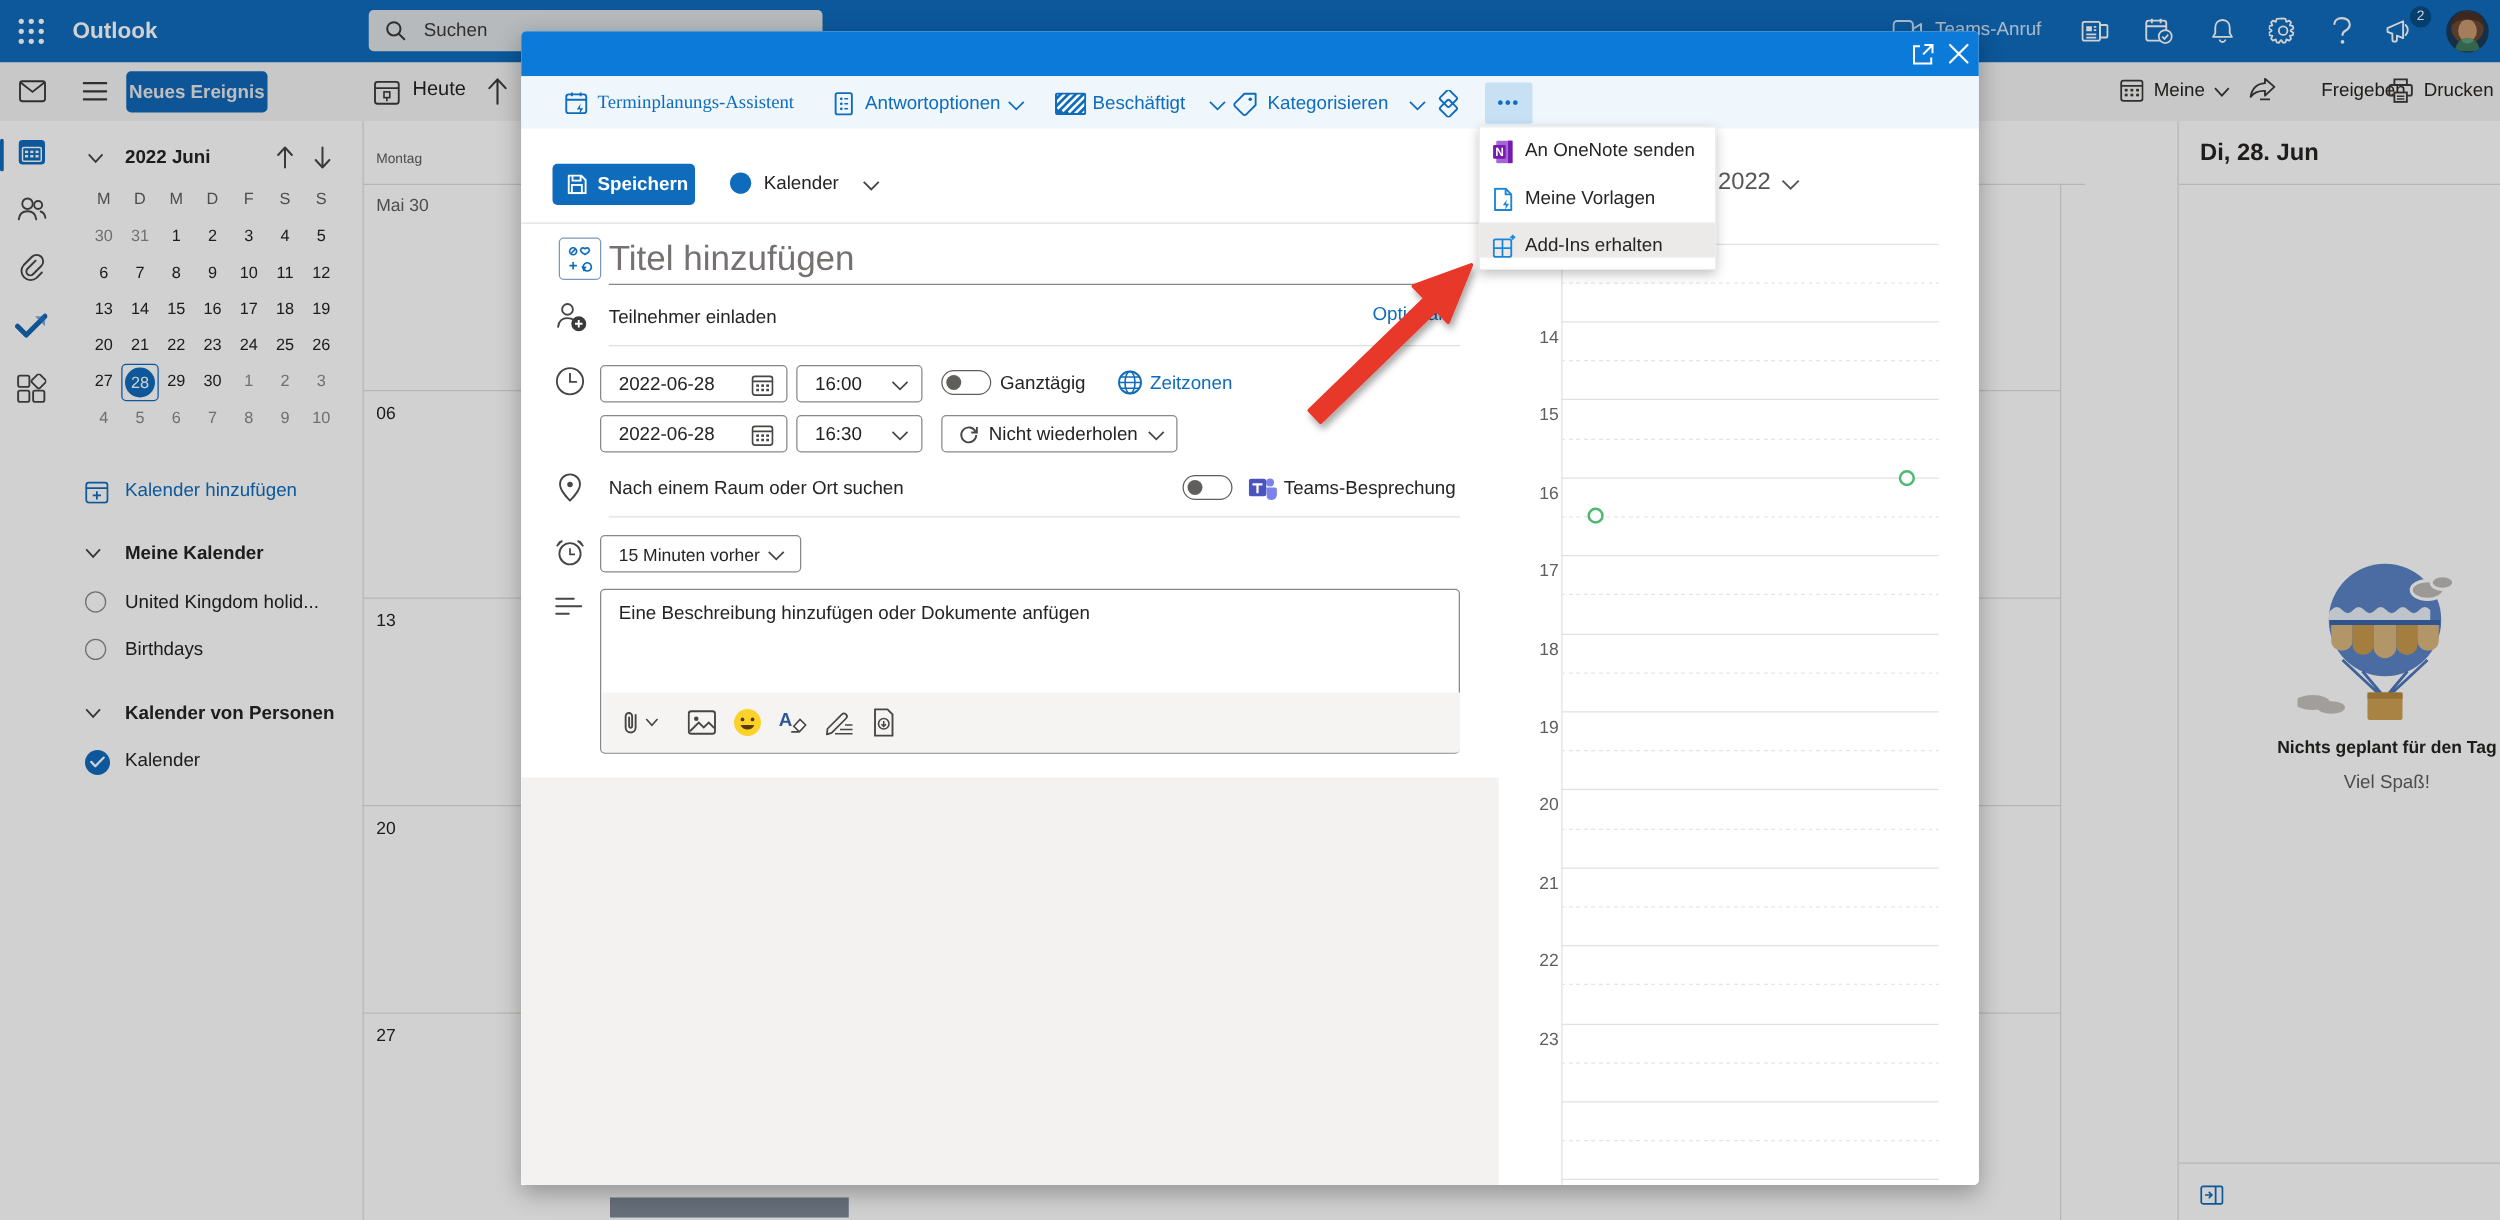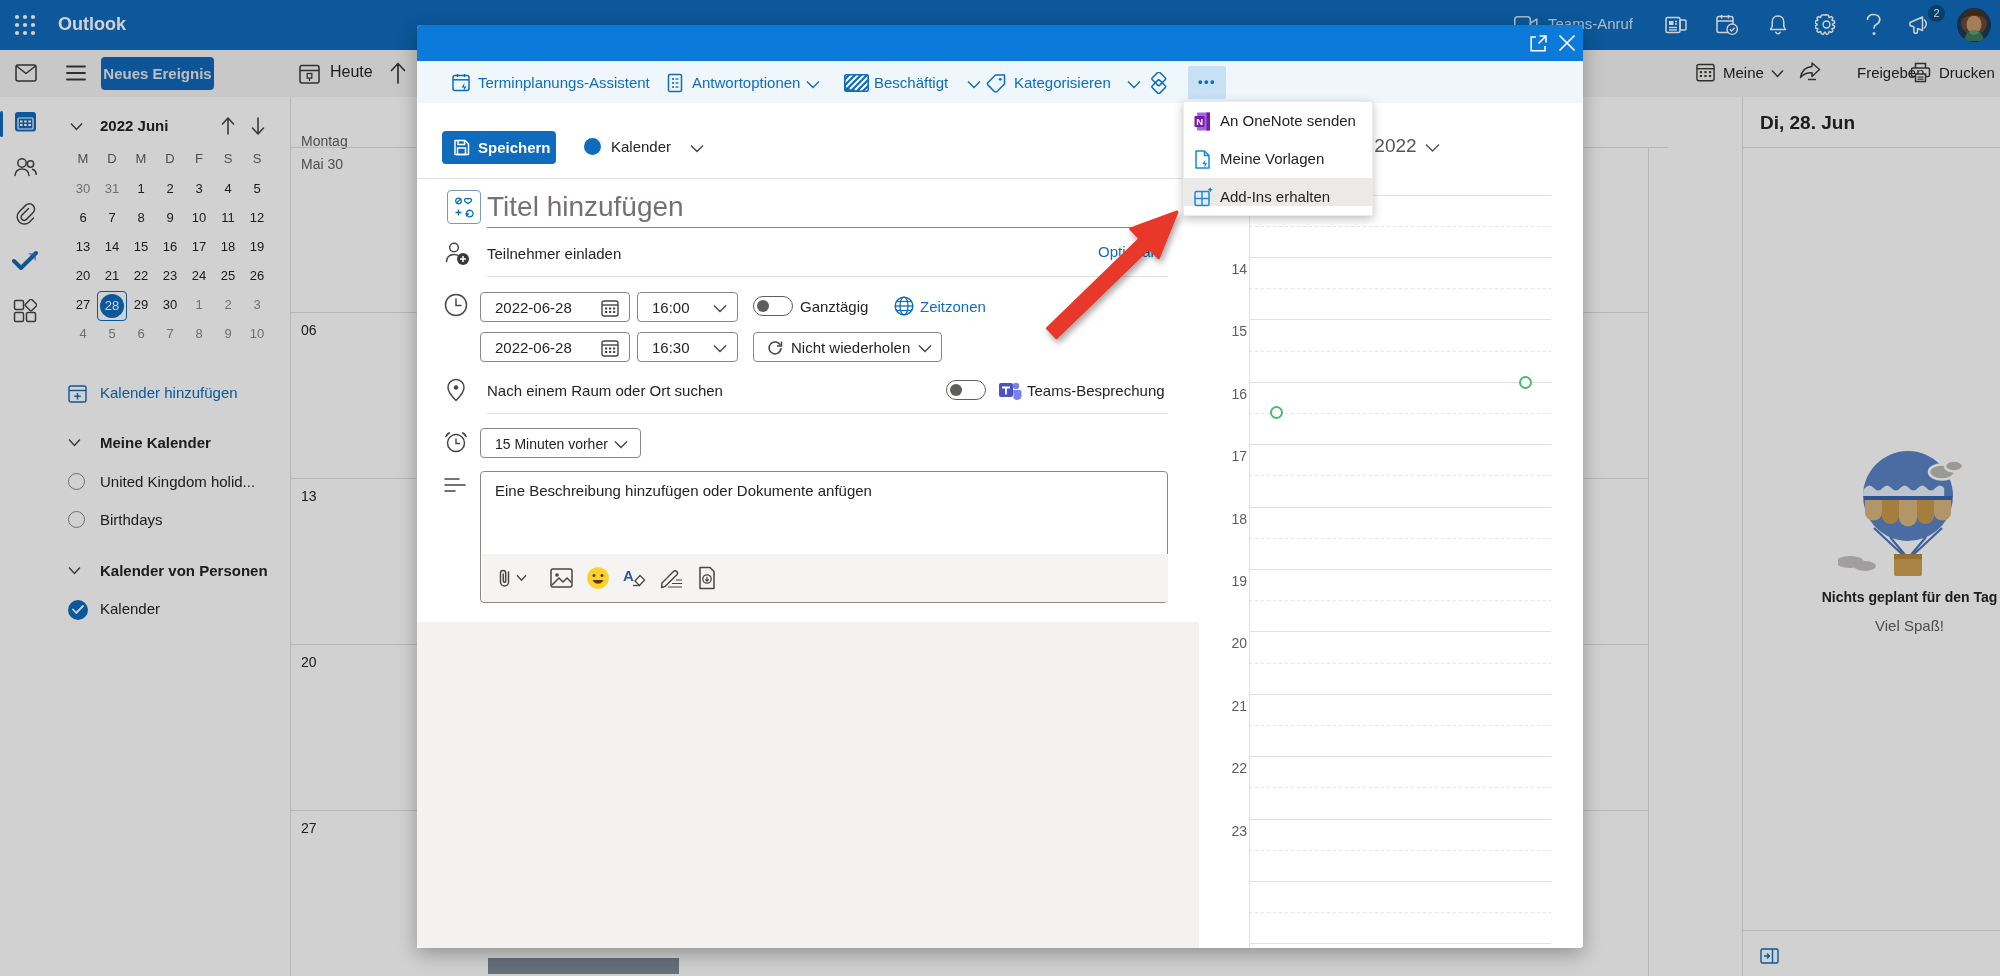--- a/index.html
+++ b/index.html
@@ -46,20 +46,27 @@
           <circle cx="19" cy="3" r="2.1"></circle>
           <circle cx="3" cy="11" r="2.1"></circle>
           <circle cx="11" cy="11" r="2.1"></circle>
           <circle cx="19" cy="11" r="2.1"></circle>
           <circle cx="3" cy="19" r="2.1"></circle>
           <circle cx="11" cy="19" r="2.1"></circle>
           <circle cx="19" cy="19" r="2.1"></circle>
         </g>
     </svg>
     <div class="txt" style="left:58px;top:14px;color:#fff;font-size:18px;font-weight:bold;">Outlook</div>
+    <div class="abs" style="left:295px;top:8px;width:363px;height:33px;background:#dfe3e6;border-radius:4px;">
+      <svg class="abs" style="left:12px;top:7px" width="19" height="19" viewBox="0 0 20 20">
+          <circle cx="8.5" cy="8.5" r="5.6" fill="none" stroke="#3b3a39" stroke-width="1.7"></circle>
+          <line x1="12.8" y1="12.8" x2="17.3" y2="17.3" stroke="#3b3a39" stroke-width="1.7" stroke-linecap="round"></line>
+        </svg>
+      <div class="txt" style="left:44px;top:8px;color:#3b3a39;font-size:15px;">Suchen</div>
+    </div>
 
     <svg class="abs" style="left:1514px;top:16px" width="24" height="18" viewBox="0 0 24 18">
         <rect x="0.8" y="0.8" width="15.5" height="16.4" rx="3" fill="none" stroke="#cfe4f7" stroke-width="1.6"></rect>
         <path d="M16.5 7 L22.8 3.2 V14.8 L16.5 11 Z" fill="none" stroke="#cfe4f7" stroke-width="1.6" stroke-linejoin="round"></path>
       </svg>
     <div class="txt" style="left:1548px;top:15px;color:#cfe4f7;font-size:15px;">Teams-Anruf</div>
     <svg class="abs" style="left:1665px;top:14px" width="22" height="22" viewBox="0 0 22 22">
         <rect x="1" y="3.5" width="14" height="15" rx="1.5" fill="none" stroke="#fff" stroke-width="1.5"></rect>
         <rect x="15" y="6" width="6" height="10" rx="1" fill="none" stroke="#fff" stroke-width="1.5"></rect>
         <rect x="4" y="7" width="4.5" height="4" fill="#fff"></rect>
@@ -279,21 +286,21 @@
         <path d="M1 1.5 L6.5 7.5 L12 1.5" fill="none" stroke="#484644" stroke-width="1.5"></path>
       </svg>
     <div class="txt" style="left:52px;top:465px;color:#252423;font-size:15px;font-weight:bold;">Kalender von Personen</div>
     <div class="abs" style="left:20px;top:503px;width:20px;height:20px;border-radius:50%;background:#0f6cbd;"></div>
     <svg class="abs" style="left:24px;top:508px" width="12" height="10" viewBox="0 0 12 10">
         <path d="M1 4.5 L4.2 8 L11 1" fill="none" stroke="#fff" stroke-width="1.8" stroke-linecap="round" stroke-linejoin="round"></path>
       </svg>
     <div class="txt" style="left:52px;top:503px;color:#252423;font-size:15px;">Kalender</div>
   </div>
   <div class="abs" id="montharea">
-    <div class="txt" style="left:10px;top:36px;color:#605e5c;font-size:14px;">Montag</div>
+    <div class="txt" style="left:10px;top:24px;color:#605e5c;font-size:11px;">Montag</div>
     <div class="abs hline" style="left:0;top:50px;width:1377px;"></div>
     <div class="abs hline" style="left:0;top:215px;width:1357px;"></div>
     <div class="abs hline" style="left:0;top:381px;width:1357px;"></div>
     <div class="abs hline" style="left:0;top:547px;width:1357px;"></div>
     <div class="abs hline" style="left:0;top:713px;width:1357px;"></div>
     <div class="abs vline" style="left:1357px;top:50px;height:829px;"></div>
     <div class="txt" style="left:10px;top:59px;color:#605e5c;font-size:14px;">Mai 30</div>
     <div class="txt" style="left:10px;top:225px;color:#252423;font-size:14px;">06</div>
     <div class="txt" style="left:10px;top:391px;color:#252423;font-size:14px;">13</div>
     <div class="txt" style="left:10px;top:557px;color:#252423;font-size:14px;">20</div>
@@ -359,21 +366,21 @@
         </svg>
     </div>
     <div class="abs" id="dlgtools">
       <svg class="abs" style="left:35px;top:12px" width="21" height="20" viewBox="0 0 21 20">
           <rect x="1" y="2.5" width="16" height="15" rx="2" fill="none" stroke="#0f6cbd" stroke-width="1.5"></rect>
           <line x1="1" y1="6.8" x2="17" y2="6.8" stroke="#0f6cbd" stroke-width="1.5"></line>
           <line x1="5.5" y1="1" x2="5.5" y2="4" stroke="#0f6cbd" stroke-width="1.5"></line>
           <line x1="12.5" y1="1" x2="12.5" y2="4" stroke="#0f6cbd" stroke-width="1.5"></line>
           <path d="M12.5 10 l-3 4.5 h2.6 l-0.8 4 l3.2 -5 h-2.6 Z" fill="#0f6cbd"></path>
         </svg>
-      <div class="txt tbitem" style="left:61px;top:13px;">Terminplanungs-Assistent</div>
+      <div class="txt tbitem" style="left:61px;top:13px;font-family:Liberation Serif, serif;">Terminplanungs-Assistent</div>
       <svg class="abs" style="left:249px;top:12px" width="20" height="20" viewBox="0 0 20 20">
           <rect x="2.5" y="1.5" width="13" height="17" rx="1.5" fill="none" stroke="#0f6cbd" stroke-width="1.5"></rect>
           <circle cx="7" cy="6" r="1.1" fill="#0f6cbd"></circle>
           <circle cx="7" cy="10" r="1.1" fill="#0f6cbd"></circle>
           <circle cx="7" cy="14" r="1.1" fill="#0f6cbd"></circle>
           <line x1="9.5" y1="6" x2="12.5" y2="6" stroke="#0f6cbd" stroke-width="1.3"></line>
           <line x1="9.5" y1="10" x2="12.5" y2="10" stroke="#0f6cbd" stroke-width="1.3"></line>
           <line x1="9.5" y1="14" x2="12.5" y2="14" stroke="#0f6cbd" stroke-width="1.3"></line>
         </svg>
       <div class="txt tbitem" style="left:275px;top:13px;">Antwortoptionen</div>

